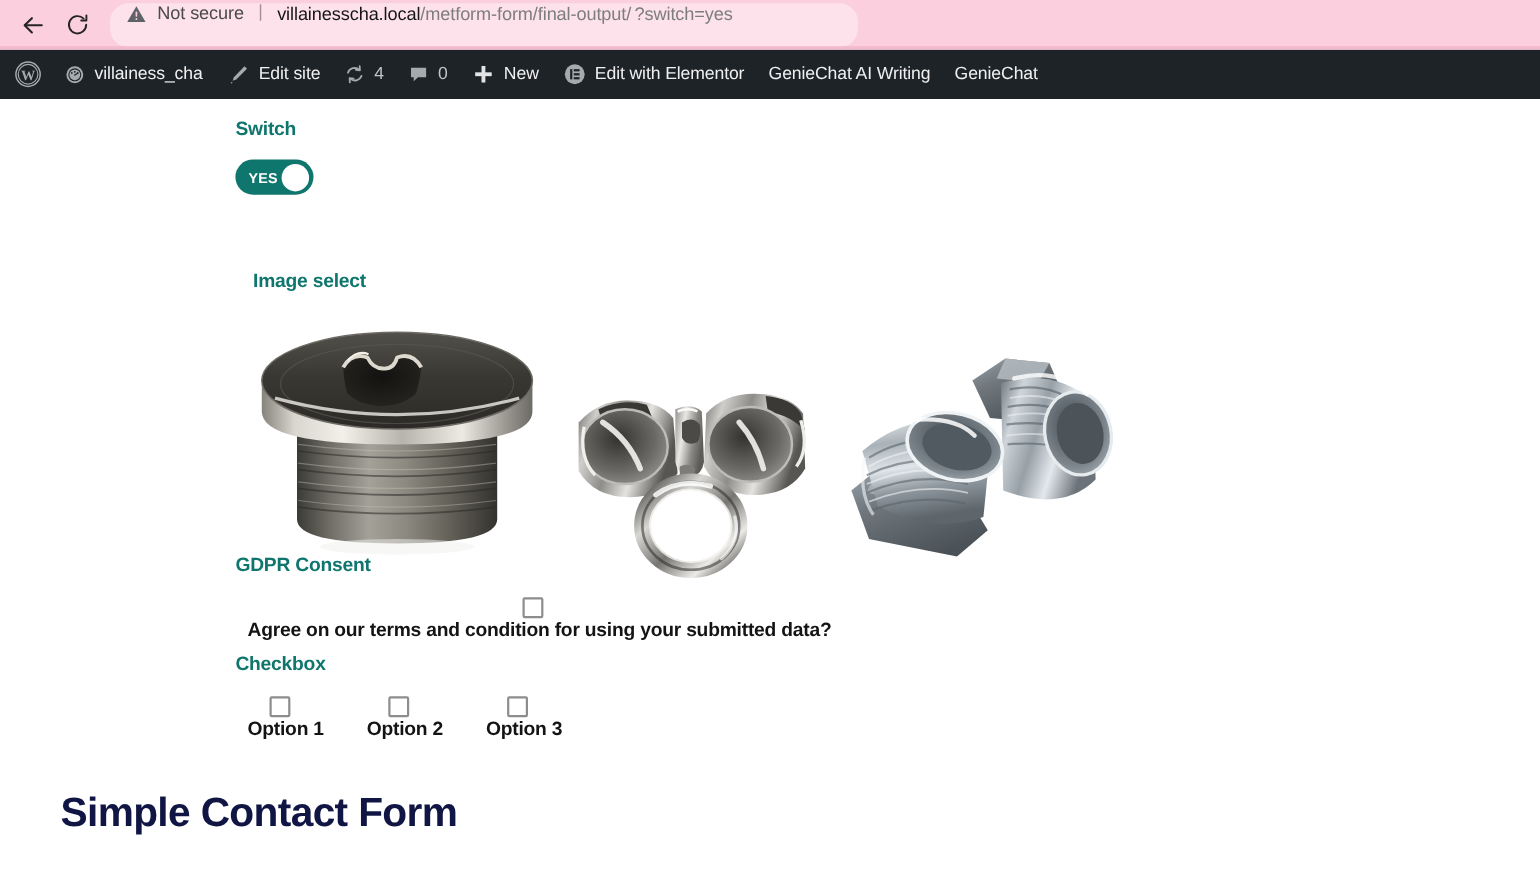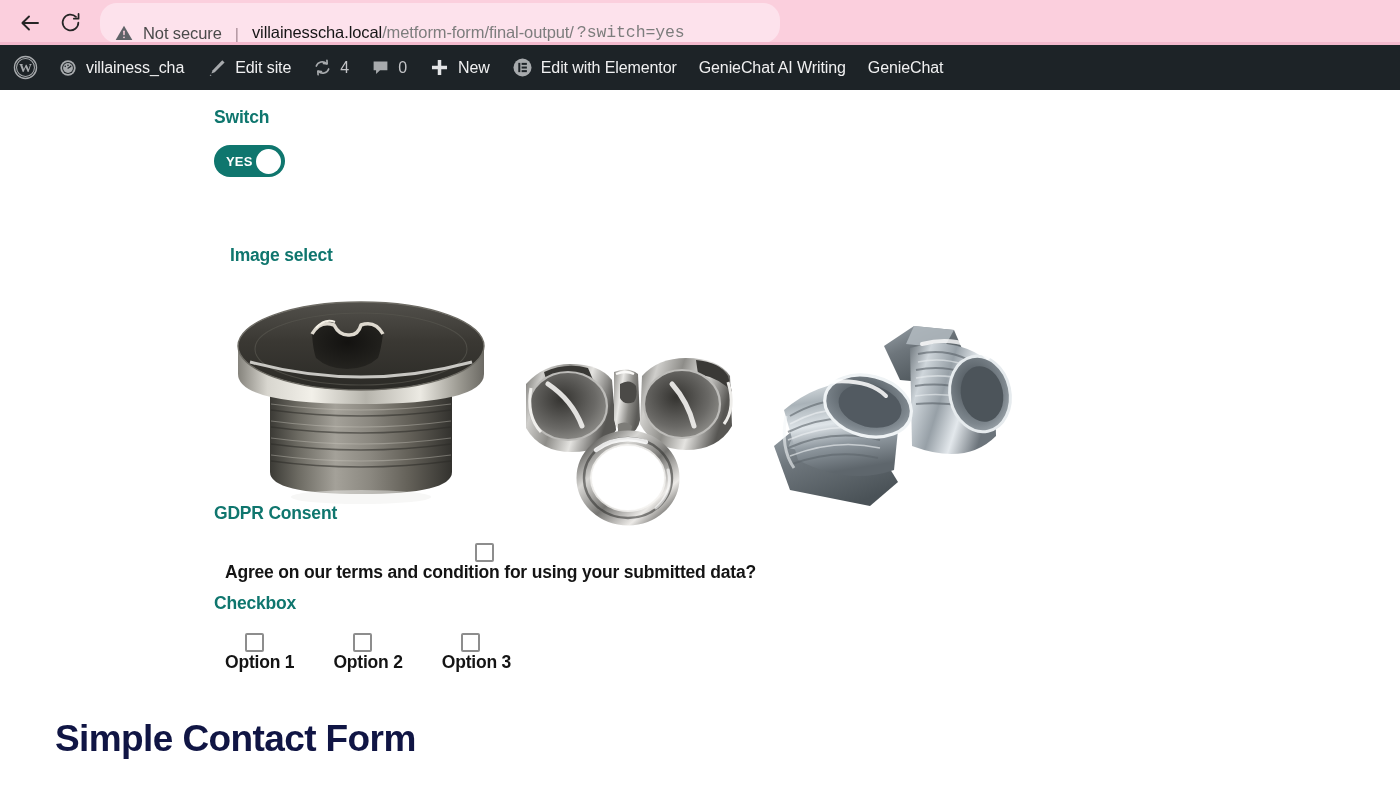--- a/index.html
+++ b/index.html
@@ -44,21 +44,21 @@
   }
   .nav-btn svg { display: block; }
 
   .omnibox {
     margin-left: 10px;
     height: 40px;
     flex: 1 1 auto;
     background: #fde2ec;
     border-radius: 17px;
     display: flex;
-    align-items: flex-end;
+    align-items: flex-start;
     padding: 0 14px;
     position: relative;
     margin-right: 620px;
   }
 
   .warn-icon { flex: 0 0 auto; display: flex; align-items: center; margin-right: 9px; }
 
   .not-secure {
     font-size: 16.5px;
     color: #4a4a4a;
@@ -80,21 +80,20 @@
     white-space: nowrap;
     letter-spacing: -0.1px;
     position: relative;
   }
   .url-host { color: #161616; }
   .url-path { color: #7d7d7d; }
   .url-query {
     color: #7d7d7d;
     position: relative;
     padding: 1px 3px;
-    font-family: Liberation Mono, monospace;
   }
 
   
   .adminbar {
     width: 1400px;
     height: 45px;
     background: #1d2327;
     display: flex;
     align-items: center;
     padding-left: 3px;

